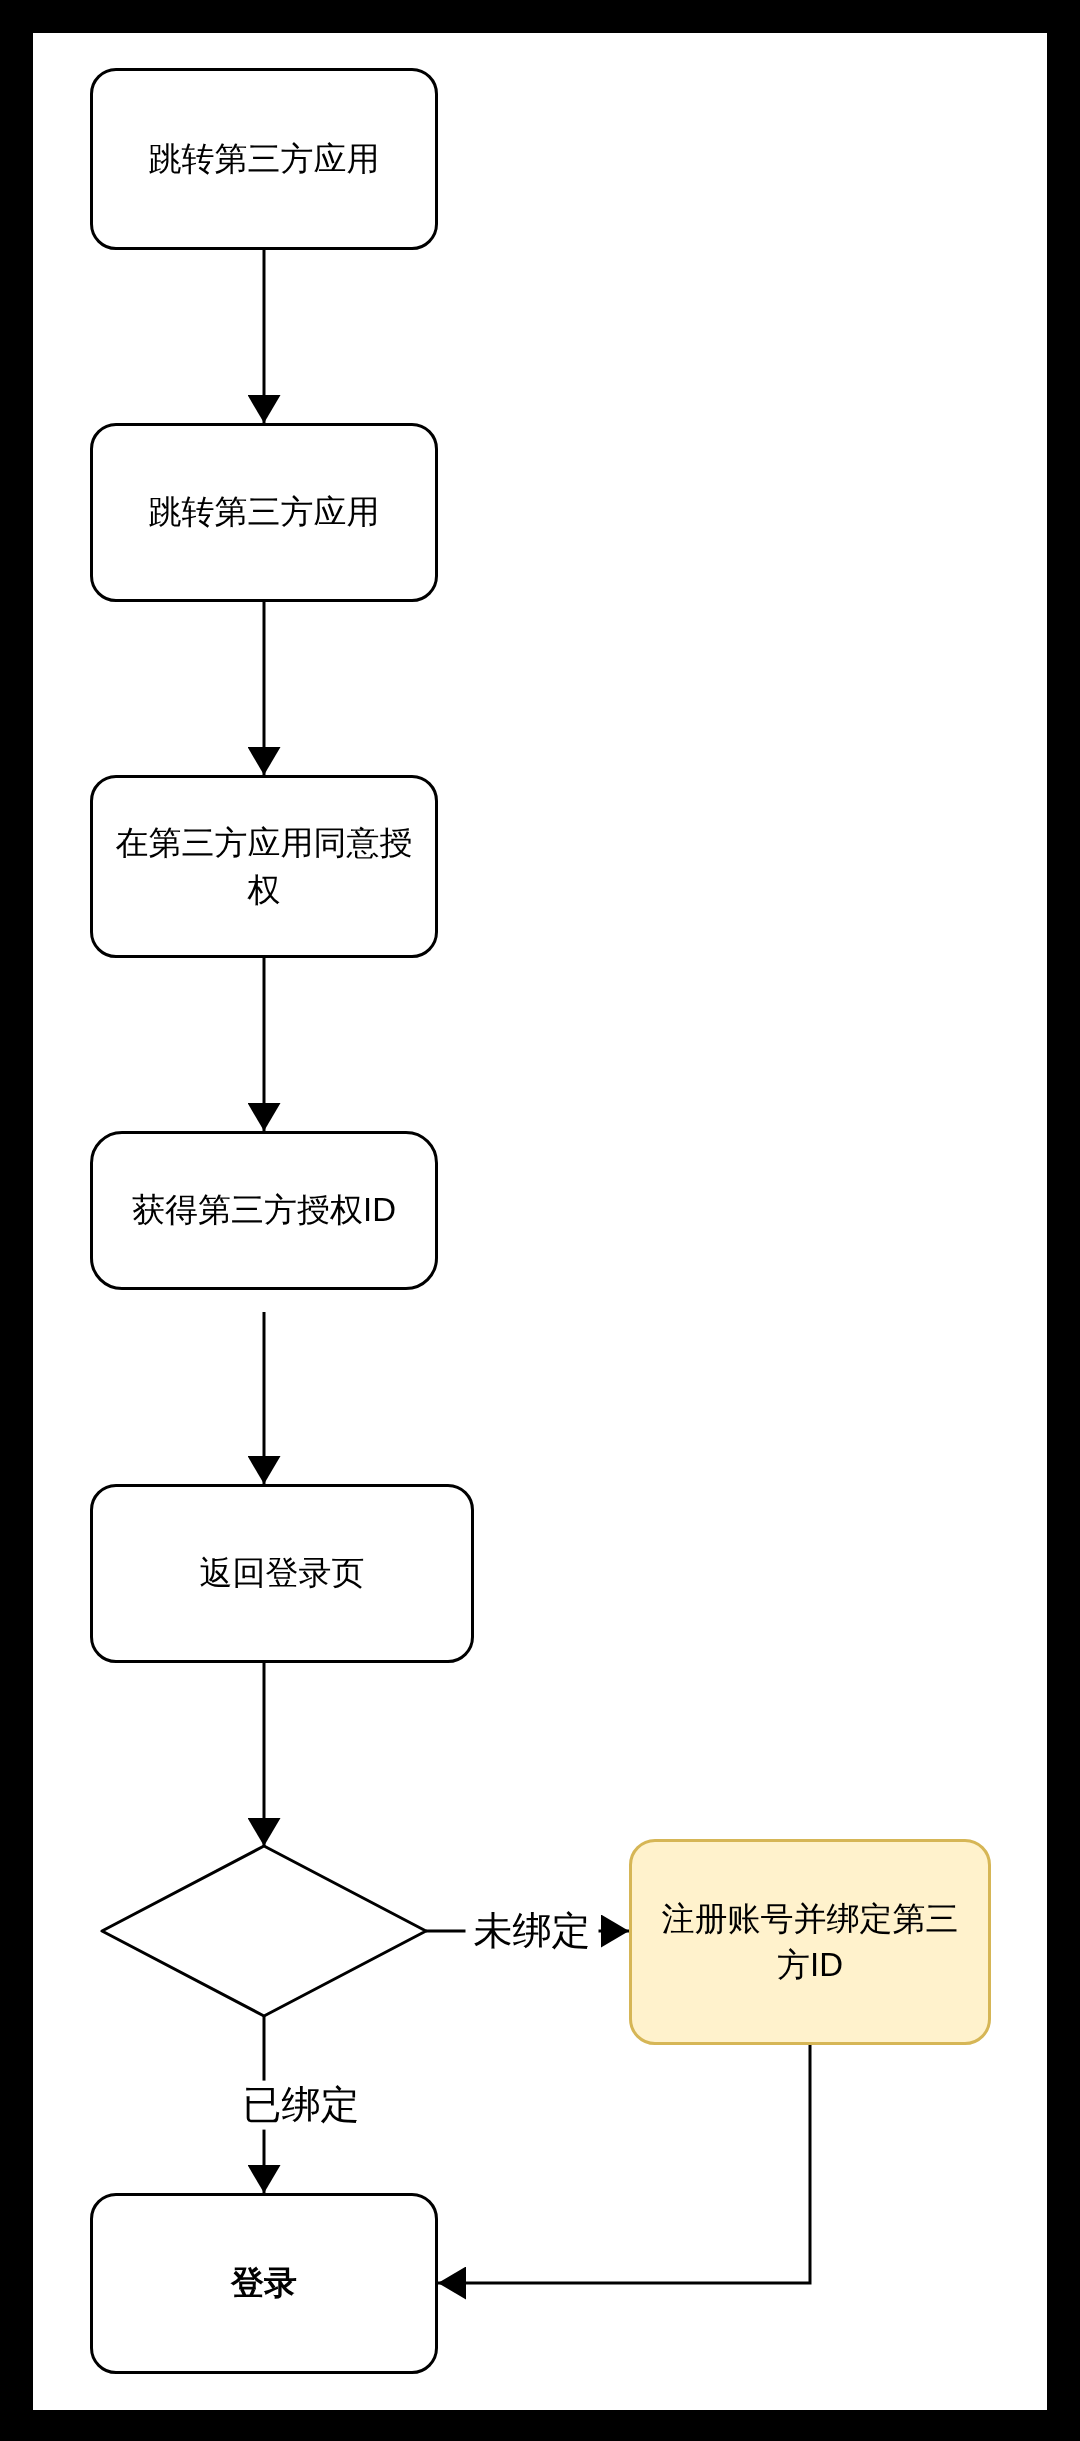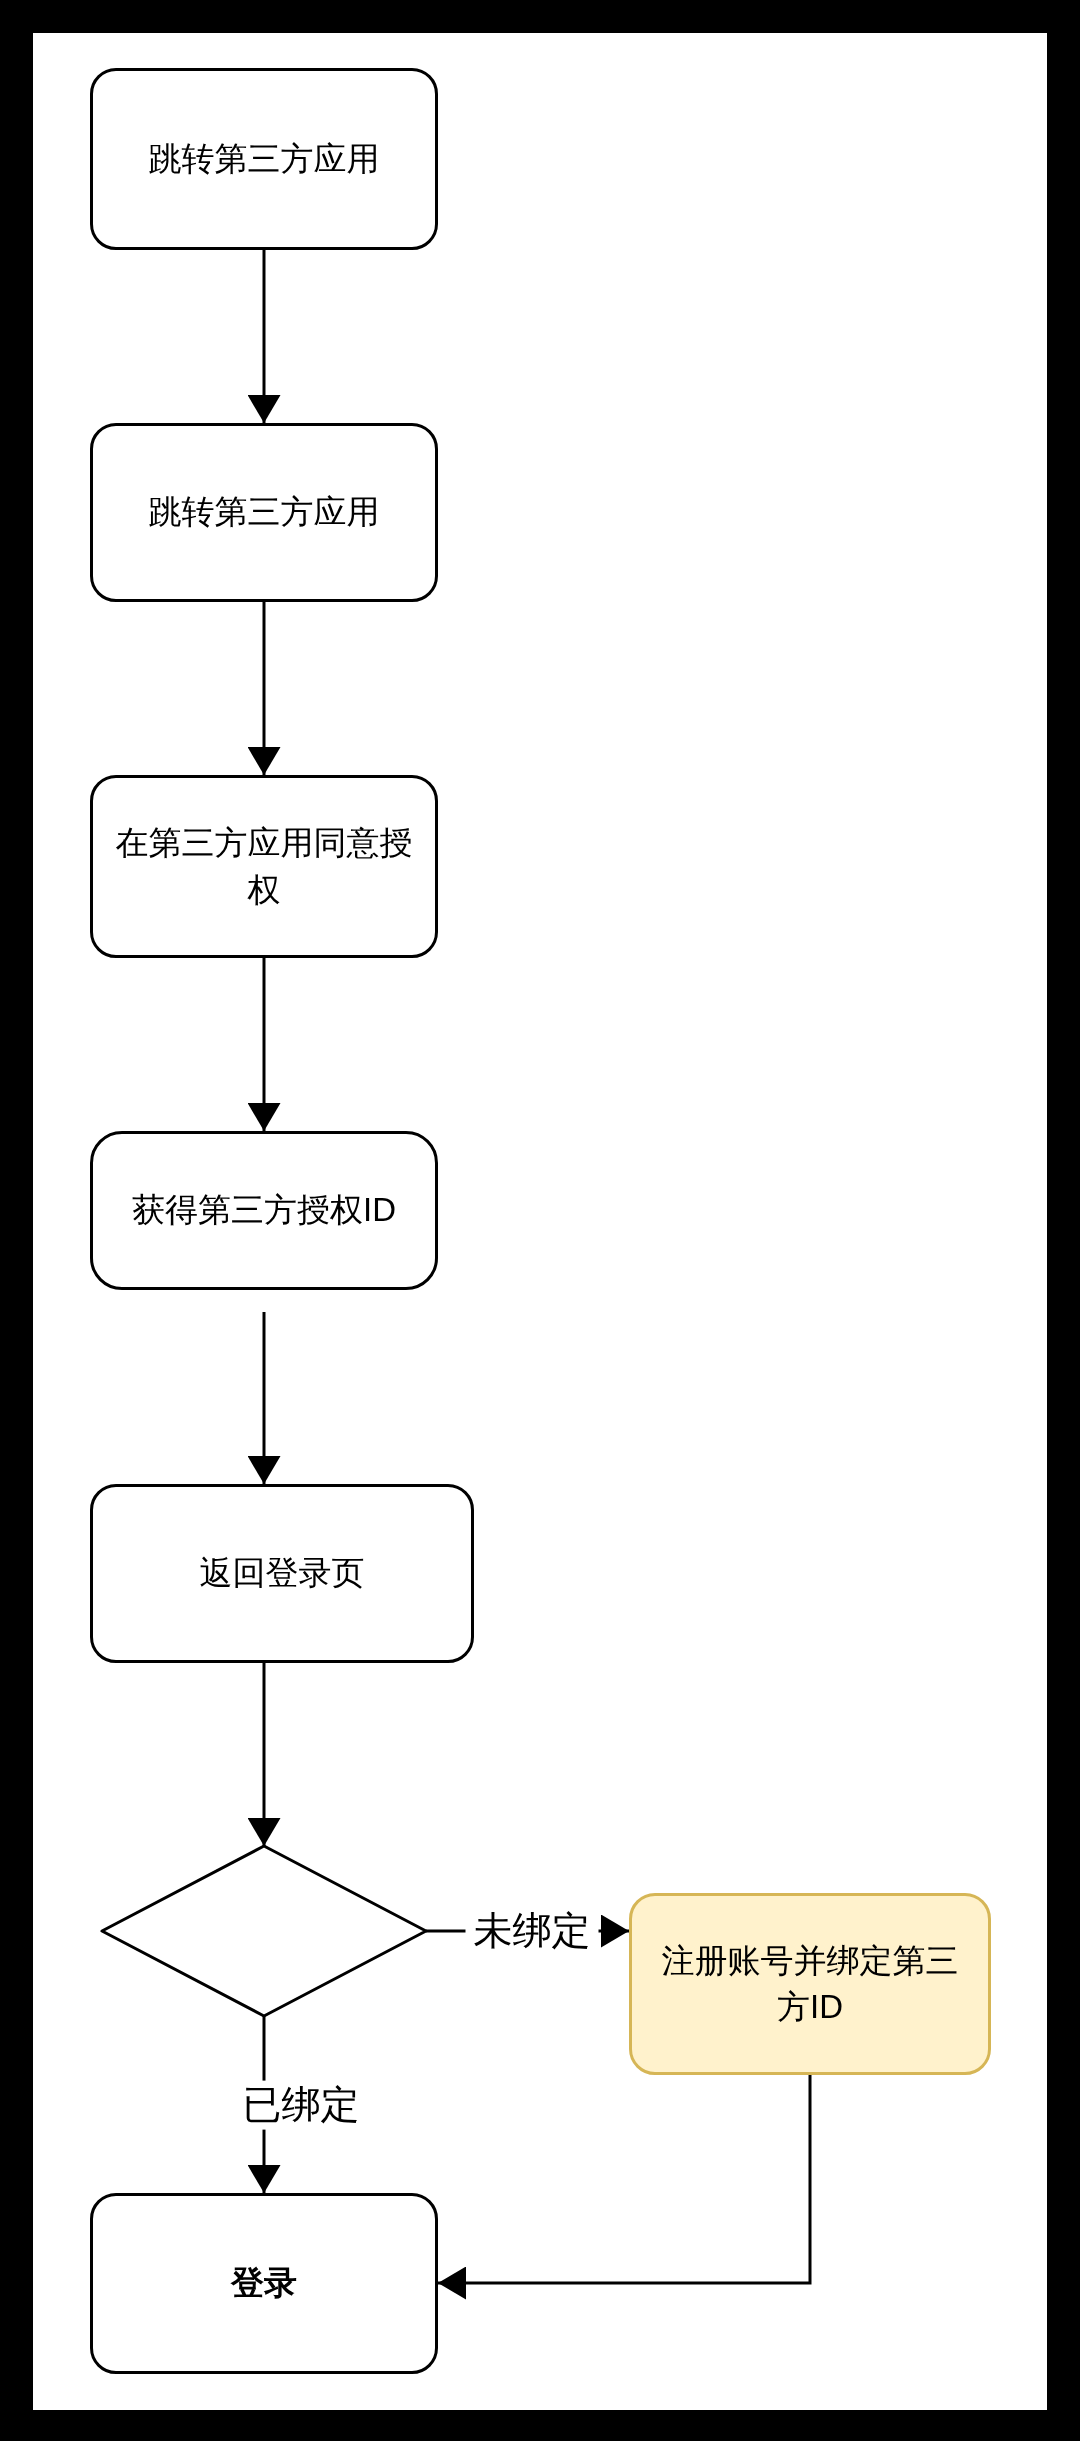--- a/index.html
+++ b/index.html
@@ -88,21 +88,21 @@
 
   <div class="node" style="left:57px;top:1098px;width:348px;height:159px;border-radius:32px;">
     <span class="inner">获得第三方授权ID</span>
   </div>
 
   <div class="node" style="left:57px;top:1451px;width:384px;height:179px;">
     <span class="inner">返回登录页</span>
   </div>
 
 
-  <div class="node highlight" style="left:596px;top:1860px;width:362px;height:182px;">
+  <div class="node highlight" style="left:596px;top:1806px;width:362px;height:206px;">
     <span class="inner">注册账号并绑定第三方ID</span>
   </div>
 
   <div class="node" style="left:57px;top:2160px;width:348px;height:181px;font-weight:bold;">
     <span class="inner">登录</span>
   </div>
 
   <div class="edge-label lbl-unbound">未绑定</div>
   <div class="edge-label lbl-bound">已绑定</div>
 

